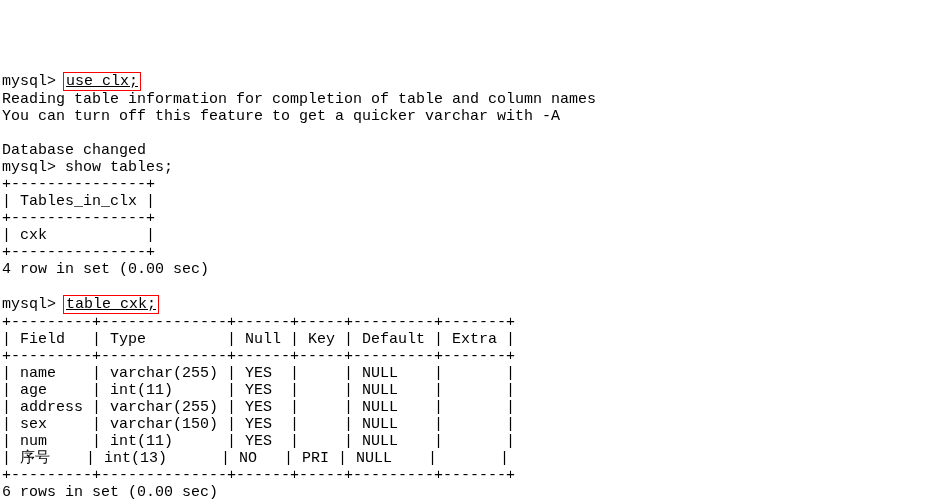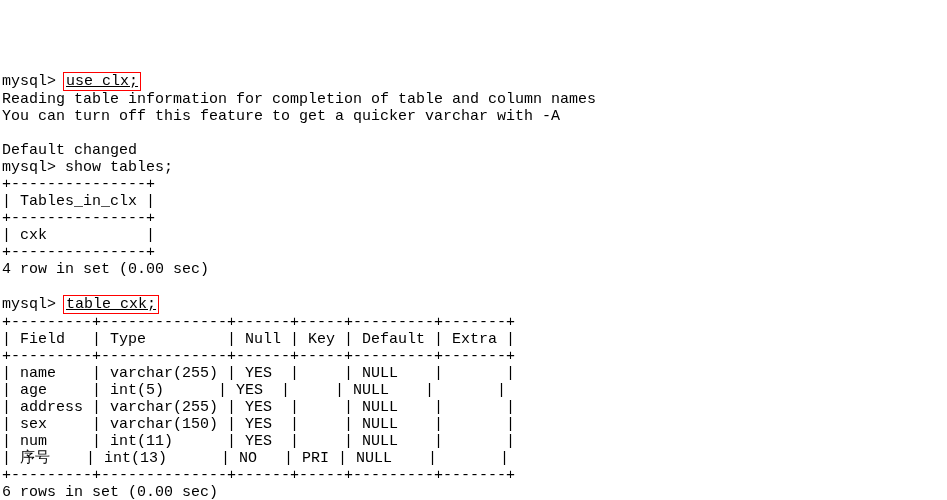--- a/index.html
+++ b/index.html
@@ -23,35 +23,35 @@
   </style>
 </head>
 <body>
 
 
 
 <span><span>mysql&gt; </span><span class="highlight-box">use clx;</span>
 <span>Reading table information for completion of table and column names</span>
 <span>You can turn off this feature to get a quicker varchar with -A</span>
 
-<span>Default changed</span>
+<span>Database changed</span>
 <span>mysql&gt; </span><span>show tables;</span>
 <span>+---------------+</span>
 <span>| Tables_in_clx |</span>
 <span>+---------------+</span>
 <span>| cxk           |</span>
 <span>+---------------+</span>
 <span>4 row in set (0.00 sec)</span>
 
 <span>mysql&gt; </span><span class="highlight-box">table cxk;</span>
 <span>+---------+--------------+------+-----+---------+-------+</span>
 <span>| Field   | Type         | Null | Key | Default | Extra |</span>
 <span>+---------+--------------+------+-----+---------+-------+</span>
 <span>| name    | varchar(255) | YES  |     | NULL    |       |</span>
-<span>| age     | int(5)      | YES  |     | NULL    |       |</span>
+<span>| age     | int(11)      | YES  |     | NULL    |       |</span>
 <span>| address | varchar(255) | YES  |     | NULL    |       |</span>
 <span>| sex     | varchar(150) | YES  |     | NULL    |       |</span>
 <span>| num     | int(11)      | YES  |     | NULL    |       |</span>
 <span>| 序号    | int(13)      | NO   | PRI | NULL    |       |</span>
 <span>+---------+--------------+------+-----+---------+-------+</span>
 <span>6 rows in set (0.00 sec)</span>
 
 </span>
 
 

